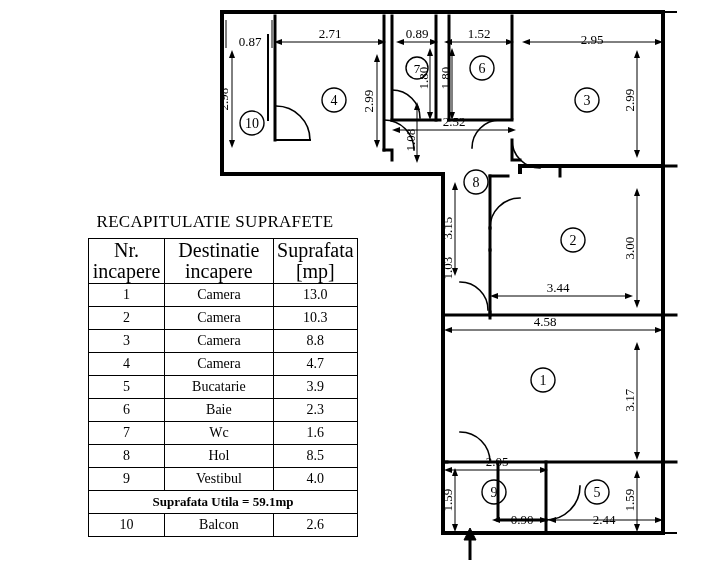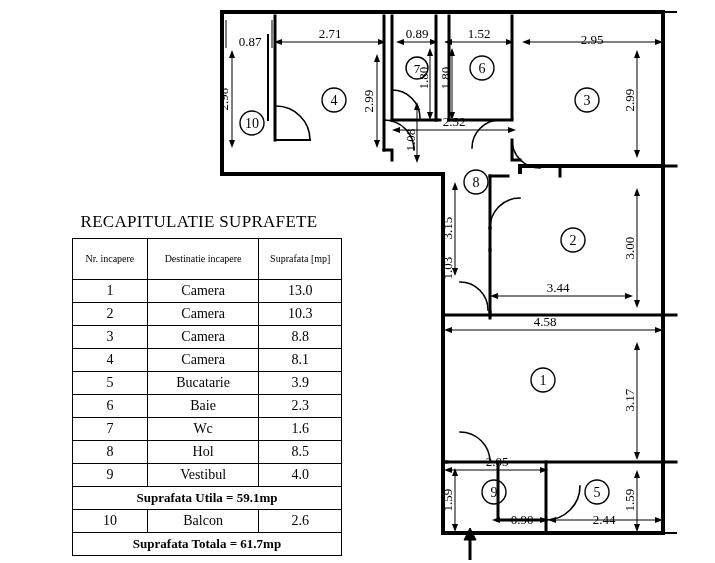--- a/index.html
+++ b/index.html
@@ -7,21 +7,21 @@
     width:715px;height:563px;
     background:#ffffff;
     font-family:"Liberation Serif", serif;
     color:#000;
     position:relative;
     overflow:hidden;
   }
   #floorplan{position:absolute;left:0;top:0;width:715px;height:563px;}
   .tbl-wrap{
     position:absolute;
-    left:72px;top:212px;
+    left:88px;top:212px;
     width:254px;
   }
   .tbl-title{
     text-align:center;
     font-size:17px;
     letter-spacing:.3px;
     margin-bottom:6px;
     font-family:"Liberation Serif", serif;
   }
   table.recap{
@@ -33,21 +33,21 @@
   table.recap td,table.recap th{
     border:1px solid #000;
     text-align:center;
     padding:1px 2px;
     font-weight:normal;
     line-height:1.05;
   }
   table.recap th{
     height:38px;
     vertical-align:middle;
-    font-size:10px;
+    font-size:20px;
   }
   table.recap td{height:20px;}
   td.col-nr{width:72px;}
   td.col-dest{width:110px;}
   td.col-supr{width:80px;}
   tr.total td{
     font-weight:bold;
     font-size:13px;
   }
 </style>
@@ -256,21 +256,21 @@
         <td class="col-supr">10.3</td>
       </tr>
       <tr>
         <td class="col-nr">3</td>
         <td class="col-dest">Camera</td>
         <td class="col-supr">8.8</td>
       </tr>
       <tr>
         <td class="col-nr">4</td>
         <td class="col-dest">Camera</td>
-        <td class="col-supr">8.1</td>
+        <td class="col-supr">4.7</td>
       </tr>
       <tr>
         <td class="col-nr">5</td>
         <td class="col-dest">Bucatarie</td>
         <td class="col-supr">3.9</td>
       </tr>
       <tr>
         <td class="col-nr">6</td>
         <td class="col-dest">Baie</td>
         <td class="col-supr">2.3</td>
@@ -291,18 +291,15 @@
         <td class="col-supr">4.0</td>
       </tr>
       <tr class="total">
         <td colspan="3">Suprafata Utila = 59.1mp</td>
       </tr>
       <tr>
         <td class="col-nr">10</td>
         <td class="col-dest">Balcon</td>
         <td class="col-supr">2.6</td>
       </tr>
-      <tr class="total">
-        <td colspan="3">Suprafata Totala = 61.7mp</td>
-      </tr>
     </tbody>
   </table>
 </div>
 
 </body></html>

